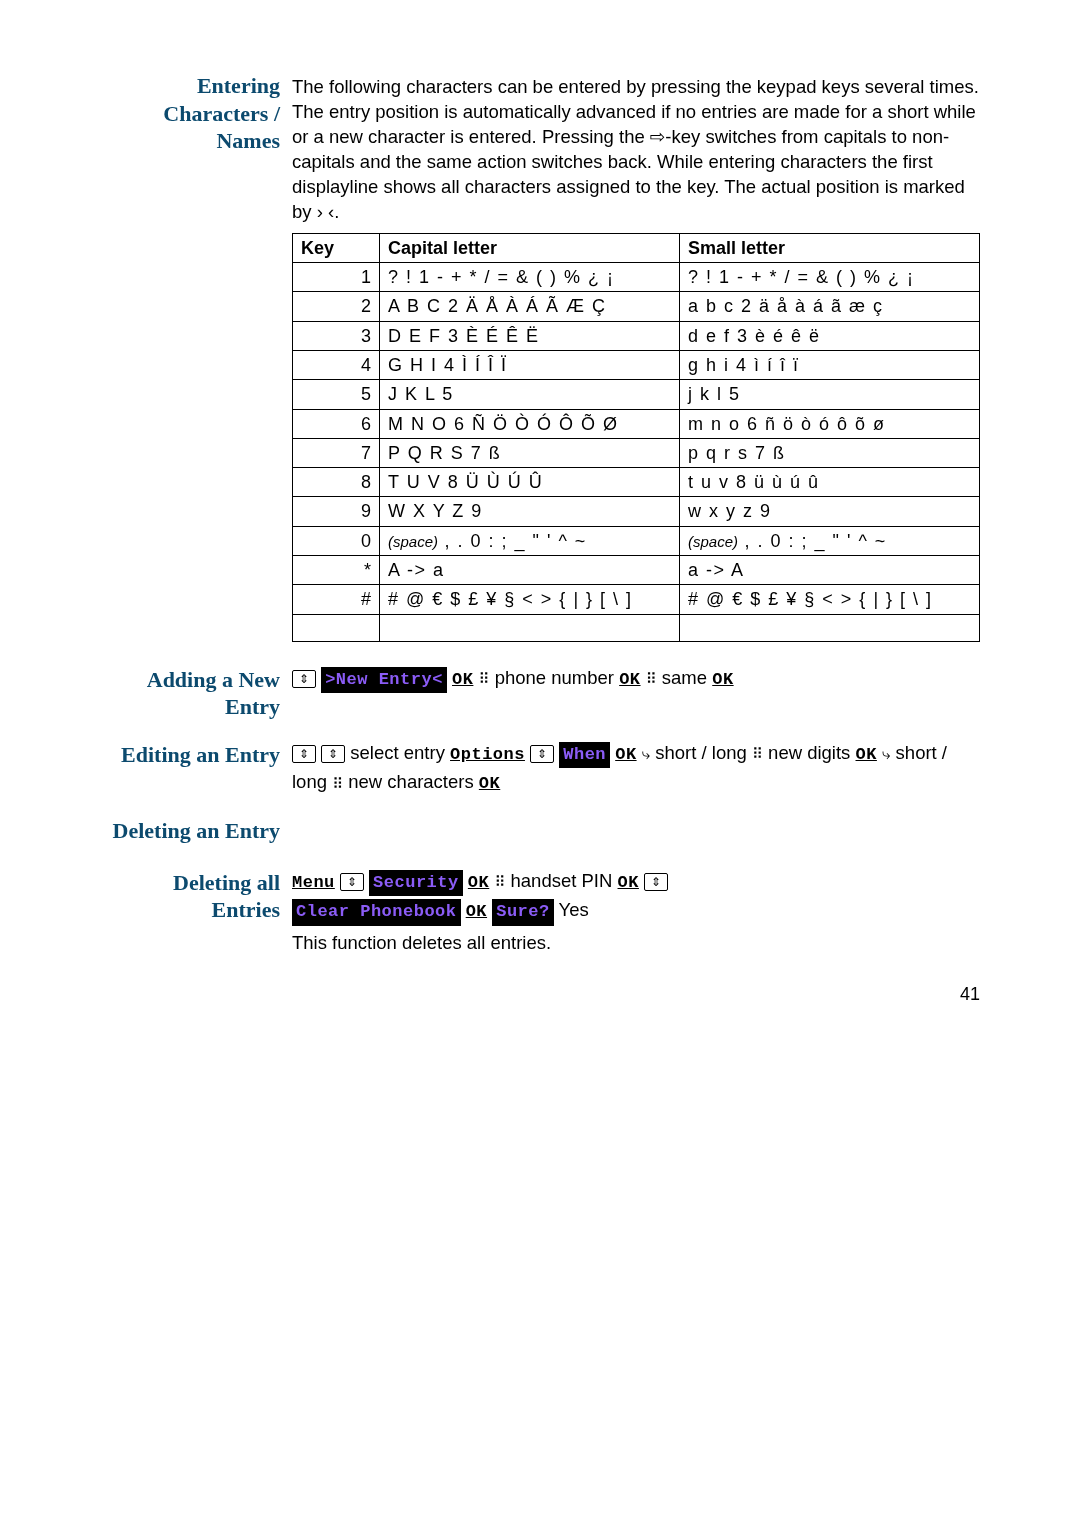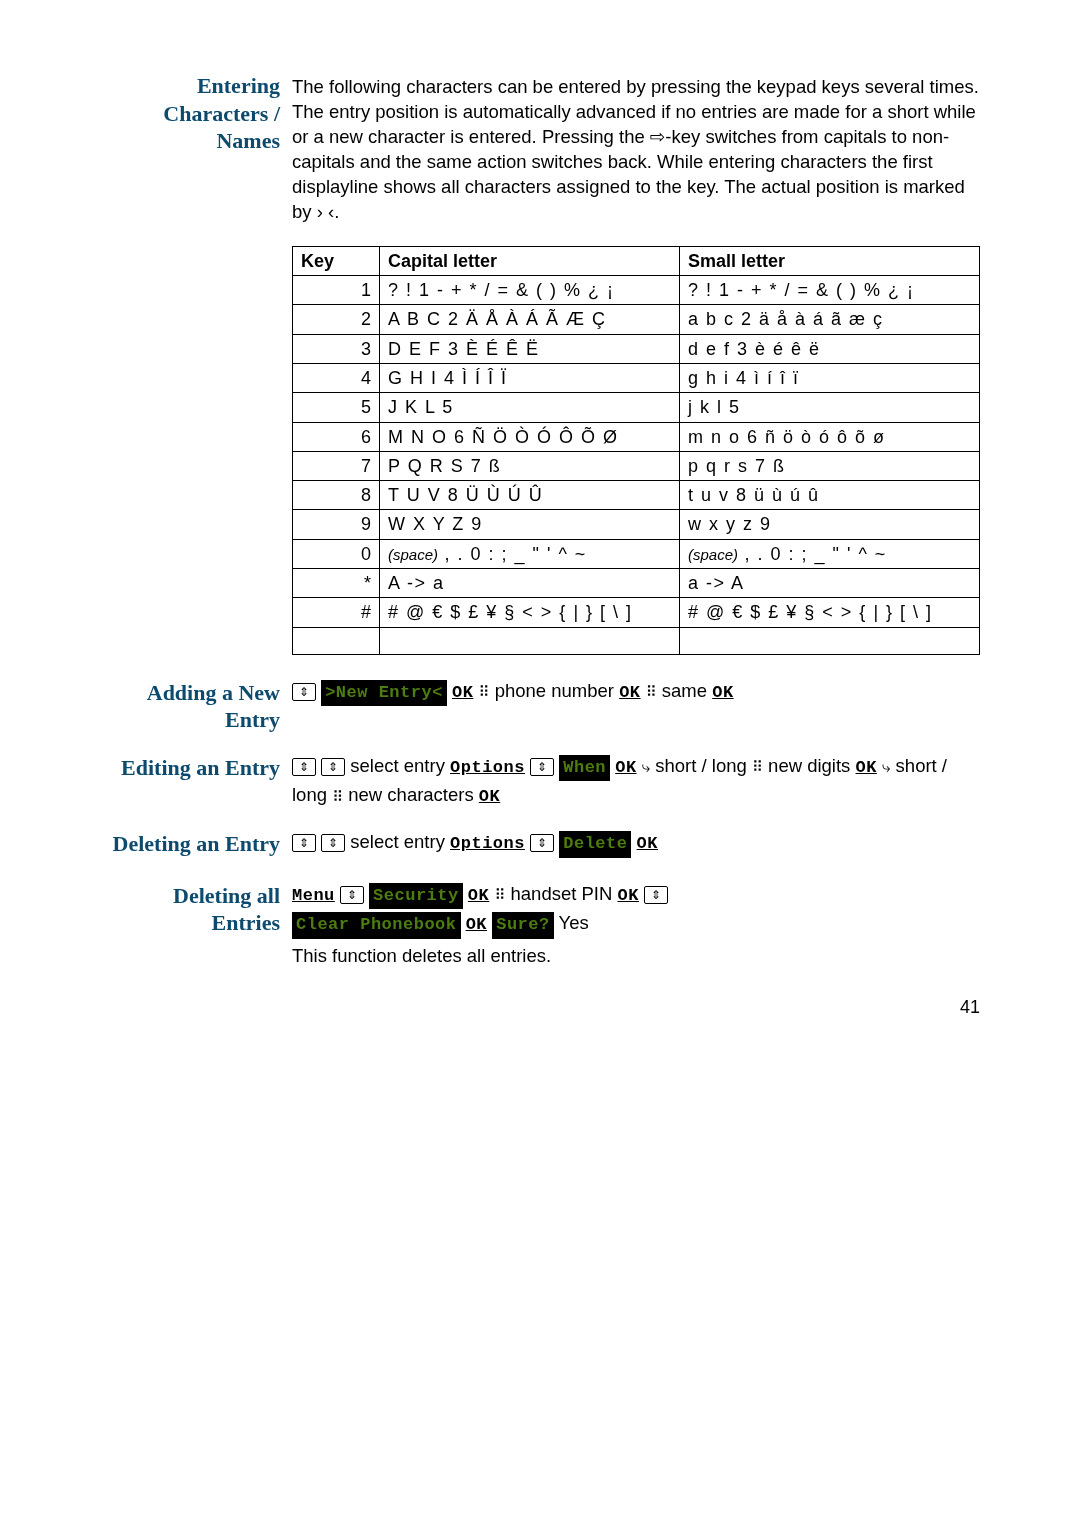--- a/index.html
+++ b/index.html
@@ -32,21 +32,21 @@
   }
   .body {
     flex: 1;
   }
   .para {
     margin: 5px 0 6px 0;
   }
   table.char {
     border-collapse: collapse;
     width: 100%;
-    margin-top: 21px;
+    margin-top: 8px;
     font-size: 18px;
     letter-spacing: 1.5px;
     border-radius: 26px;
   }
   table.char th, table.char td {
     border: 1px solid #000;
     padding: 2px 8px;
     vertical-align: top;
   }
   table.char th {
@@ -78,21 +78,21 @@
     height: 16px;
   }
   .lcd {
     font-family: "Courier New", monospace;
     font-weight: bold;
     font-size: 17px;
     letter-spacing: 0.5px;
   }
   .lcd.inv {
     background: #000;
-    color: #4d7c0f;
+    color: #8b5cf6;
     padding: 0 4px;
     display: inline-block;
   }
   .lcd.ul {
     text-decoration: underline;
   }
   .ckey {
     display: inline-block;
     font-size: 15px;
     vertical-align: middle;
@@ -238,31 +238,20 @@
       <span>new characters</span>
       <span class="lcd ul">OK</span>
     </div>
   </div>
 </div>
 
 <div style="height:10px"></div>
 
 <div class="row">
   <div class="side">Deleting an Entry</div>
-  <div class="body">
-    <div class="steps">
-      <span class="keyicon">⇕</span>
-      <span class="keyicon">⇕</span>
-      <span>select entry</span>
-      <span class="lcd ul">Options</span>
-      <span class="keyicon">⇕</span>
-      <span class="lcd inv">Delete</span>
-      <span class="lcd ul">OK</span>
-    </div>
-  </div>
 </div>
 
 <div style="height:14px"></div>
 
 <div class="row">
   <div class="side">Deleting all Entries</div>
   <div class="body">
     <div class="steps">
       <span class="lcd ul">Menu</span>
       <span class="keyicon">⇕</span>

